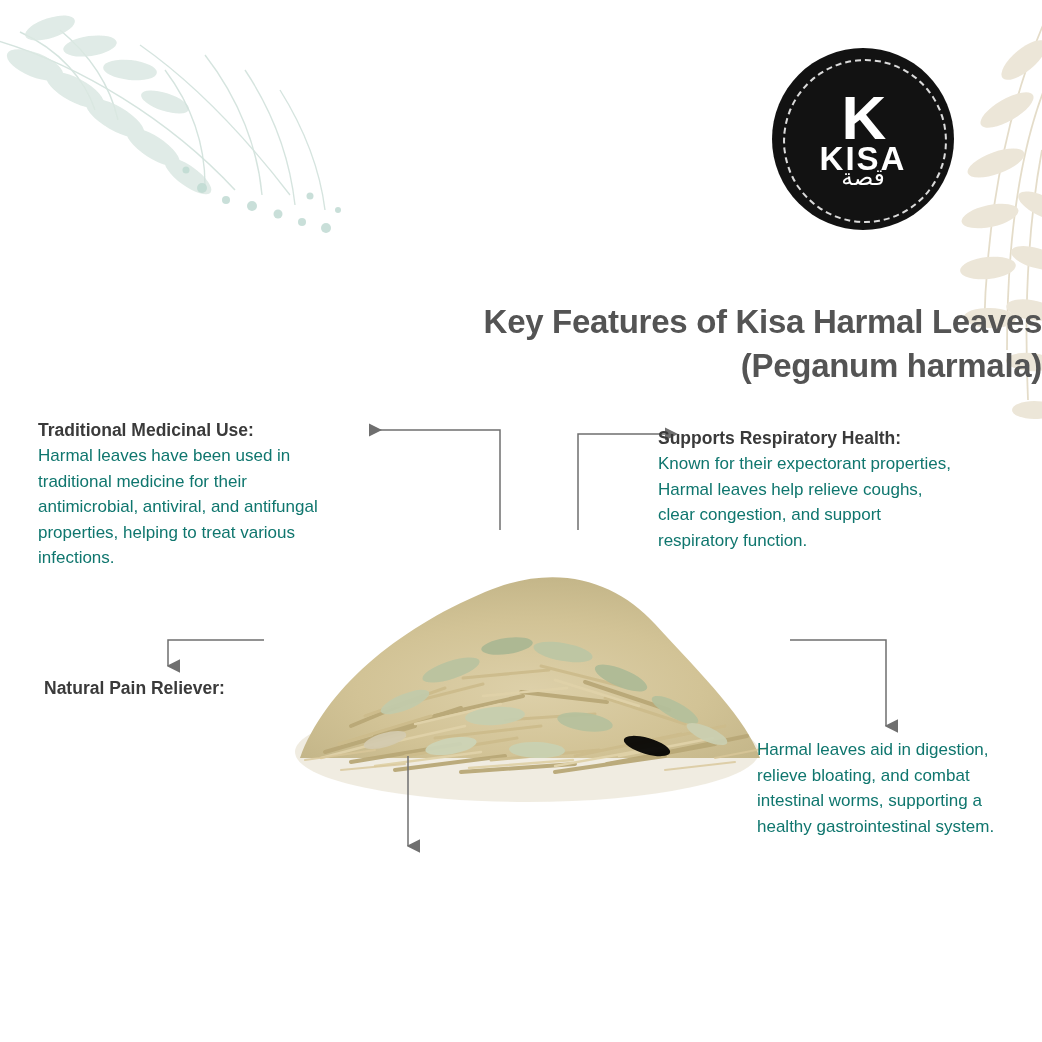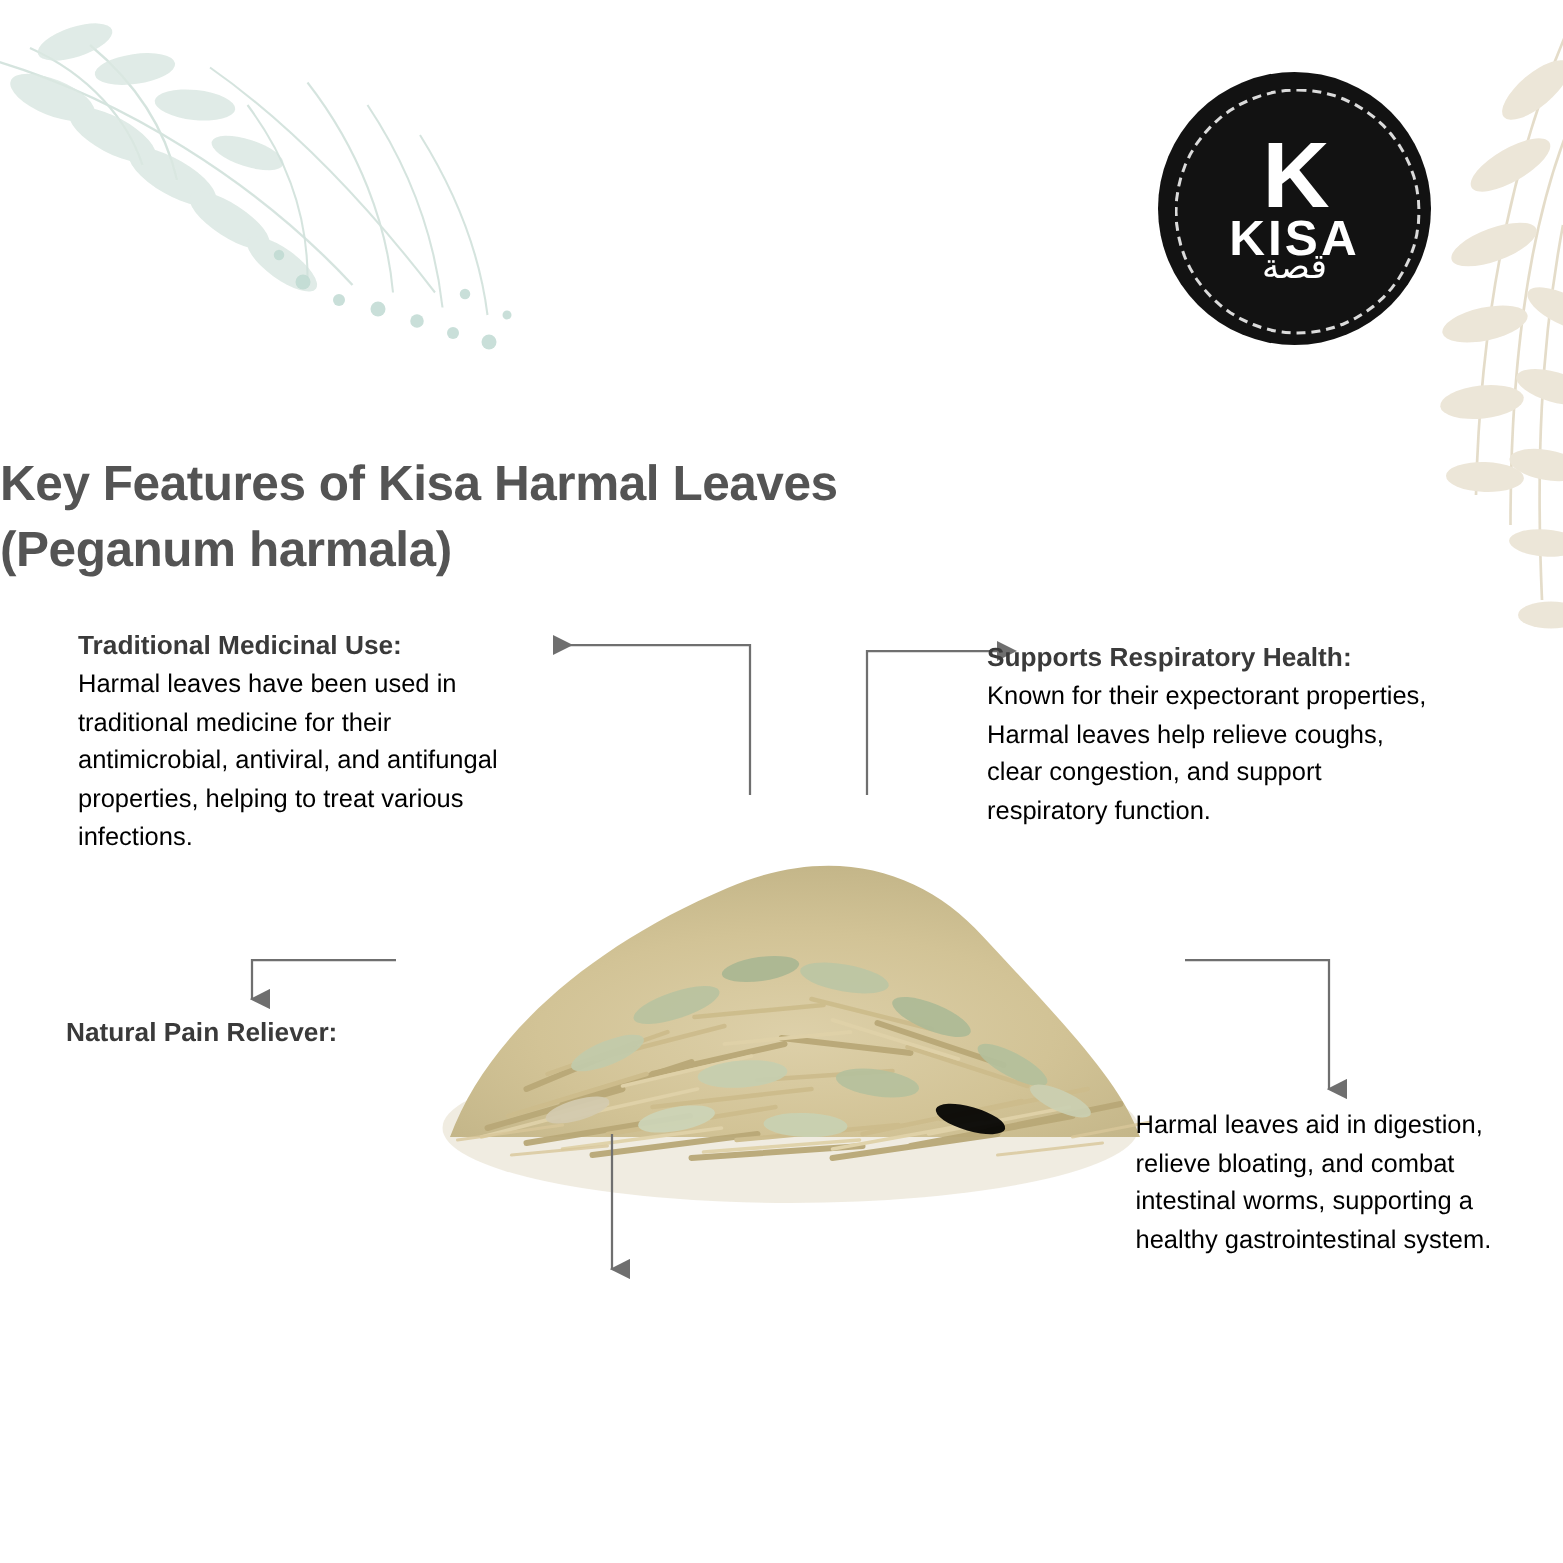--- a/index.html
+++ b/index.html
@@ -95,21 +95,21 @@
     letter-spacing: 1px;
     margin-top: -4px;
   }
 
   
   .heading {
     position: absolute;
     left: 0;
     top: 300px;
     width: 1042px;
-    text-align: left;
+    text-align: right;
     color: #545454;
     font-weight: 700;
     font-size: 33px;
     line-height: 44px;
     letter-spacing: -0.3px;
   }
   .heading .line2 {
     display: block;
   }
 
@@ -130,24 +130,24 @@
   .feature .f-title {
     font-weight: 700;
     font-size: 17.5px;
     line-height: 24px;
     color: #3a3a3a;
     margin-bottom: 1px;
   }
   .feature .f-body {
     font-size: 17px;
     line-height: 25.5px;
-    color: #000000;
-  }
-
-  #feature-traditional   { left: 52px;  top: 418px;  width: 305px; }
+    color: #0f766e;
+  }
+
+  #feature-traditional   { left: 38px;  top: 418px;  width: 305px; }
   #feature-respiratory   { left: 658px; top: 426px;  width: 300px; }
   #feature-pain          { left: 44px;  top: 676px;  width: 270px; }
   #feature-digestive     { left: 757px; top: 737px;  width: 275px; }
   #feature-mental        { left: 326px; top: 858px;  width: 360px; }
 
   
   .connectors {
     position: absolute;
     left: 0;
     top: 0;

